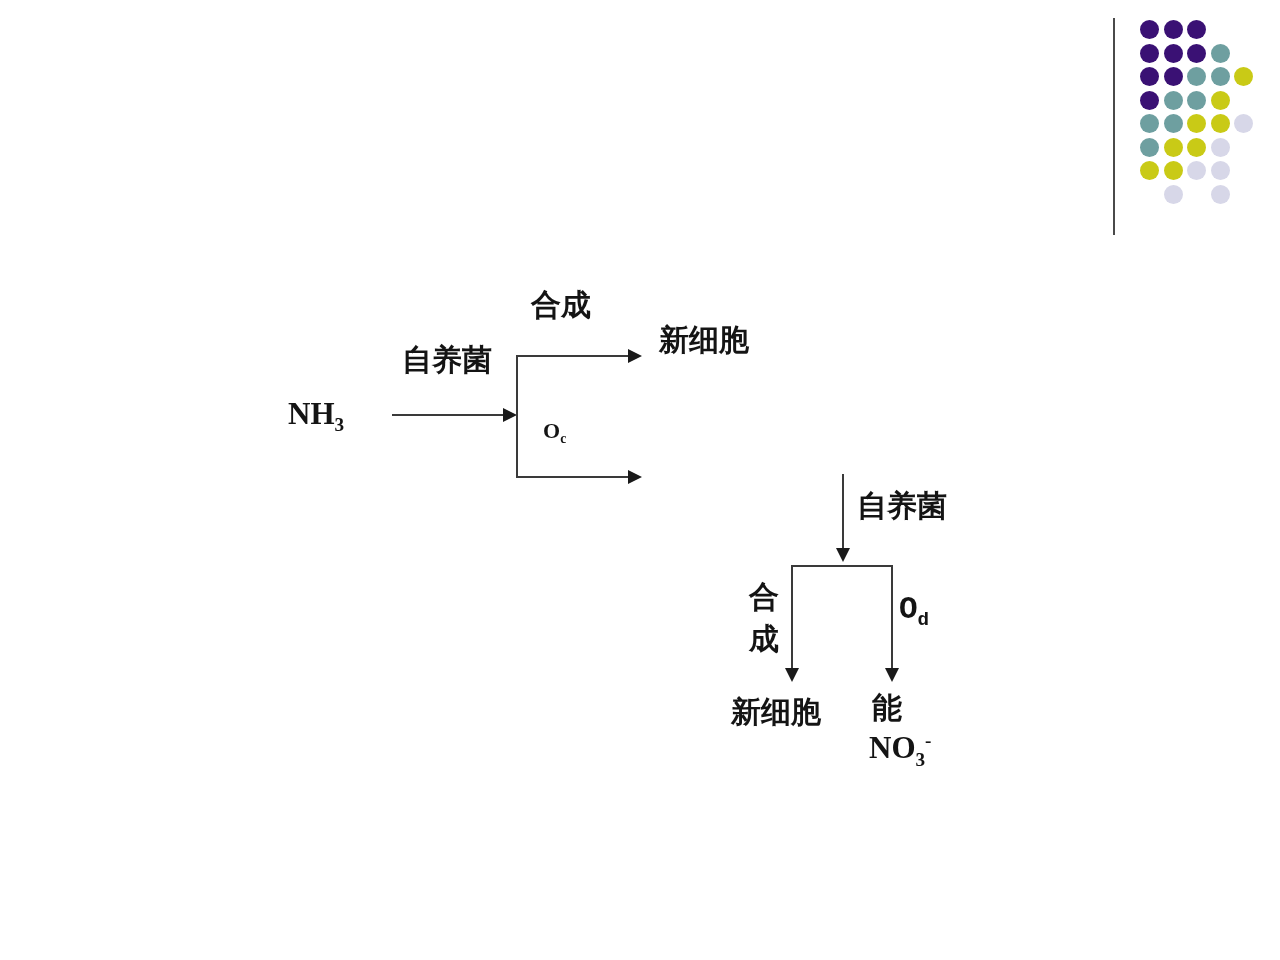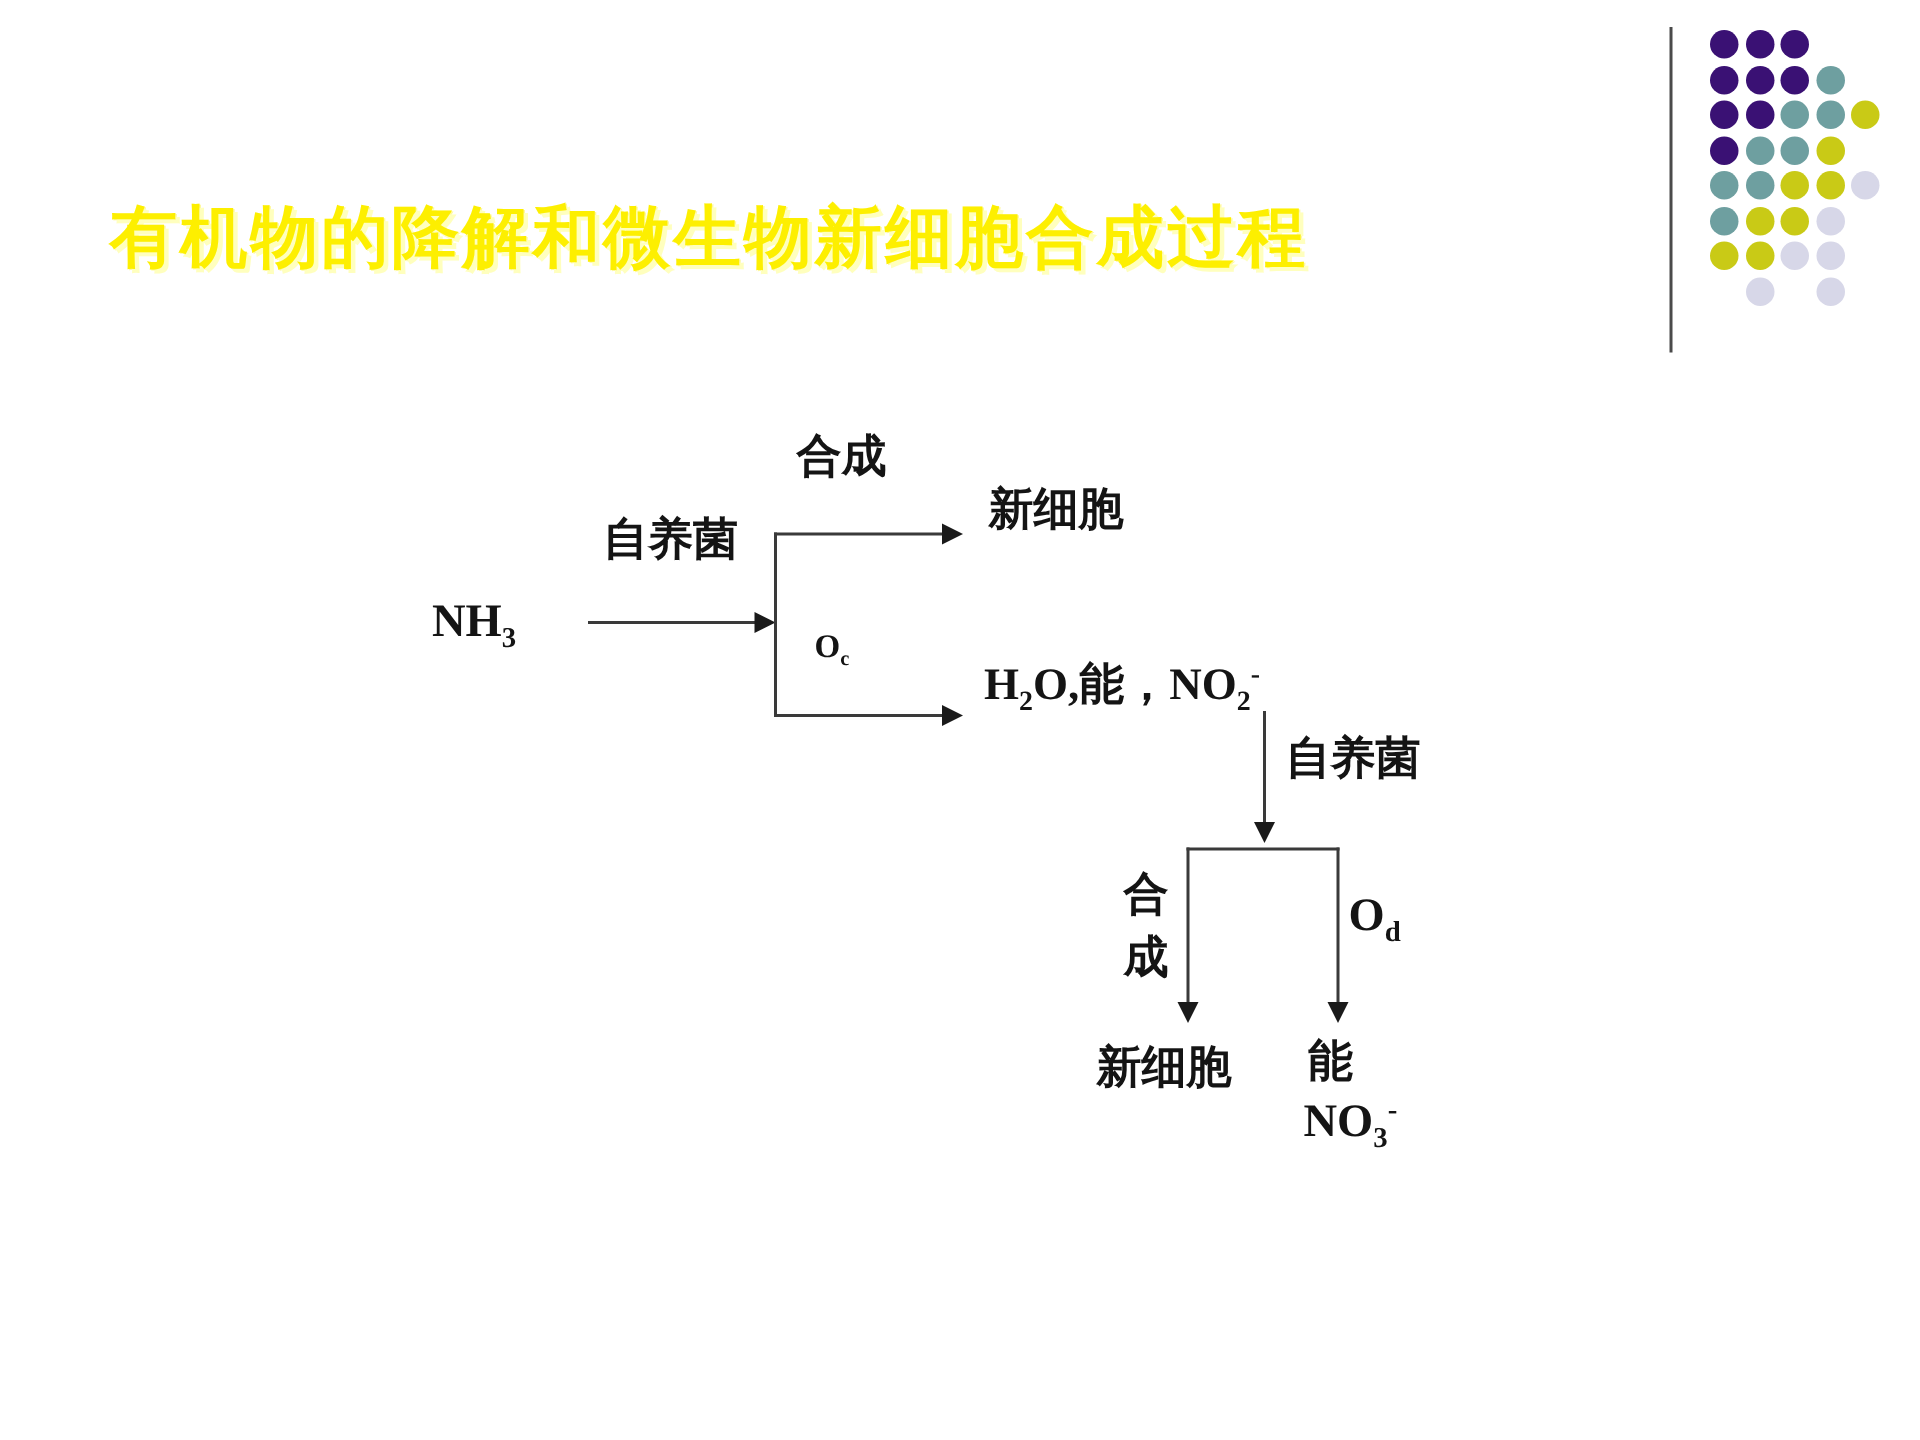--- a/index.html
+++ b/index.html
@@ -76,21 +76,20 @@
     border-top: 14px solid #1a1a1a;
     border-left: 7px solid transparent;
     border-right: 7px solid transparent;
   }
 </style>
 </head>
 <body>
 
 <div class="slide">
 
-  <h1 class="title">有机物的降解和微生物新细胞合成过程</h1>
 
   <div class="vline-deco"></div>
   <div class="dot-grid">
       <div class="dot" style="left: 0px; top: 0px; background: rgb(58, 17, 116);"></div>
       <div class="dot" style="left: 23.5px; top: 0px; background: rgb(58, 17, 116);"></div>
       <div class="dot" style="left: 47px; top: 0px; background: rgb(58, 17, 116);"></div>
       <div class="dot" style="left: 0px; top: 23.5px; background: rgb(58, 17, 116);"></div>
       <div class="dot" style="left: 23.5px; top: 23.5px; background: rgb(58, 17, 116);"></div>
       <div class="dot" style="left: 47px; top: 23.5px; background: rgb(58, 17, 116);"></div>
       <div class="dot" style="left: 70.5px; top: 23.5px; background: rgb(110, 159, 160);"></div>
@@ -131,35 +130,34 @@
 
   <div class="hline" style="left:516px; top:355px; width:114px;"></div>
   <div class="ah-right" style="left:628px; top:349px;"></div>
   <div class="dtext" style="left:531px; top:288px;">合成</div>
   <div class="dtext" style="left:659px; top:323px;">新细胞</div>
 
   <div class="dtext" style="left:543px; top:419px; font-size:22px;"><span>O</span><sub>c</sub></div>
   <div class="hline" style="left:516px; top:476px; width:114px;"></div>
   <div class="ah-right" style="left:628px; top:470px;"></div>
 
-  <div class="dtext" style="left:656px; top:440px;"><span>H</span><sub>2</sub><span>O,能，</span><span>NO</span><sub>2</sub><sup>-</sup></div>
 
   <div class="vline" style="left:842px; top:474px; height:76px;"></div>
   <div class="ah-down" style="left:836px; top:548px;"></div>
   <div class="dtext" style="left:857px; top:489px;">自养菌</div>
 
   <div class="hline" style="left:791px; top:565px; width:102px;"></div>
   <div class="vline" style="left:791px; top:565px; height:105px;"></div>
   <div class="ah-down" style="left:785px; top:668px;"></div>
   <div class="vline" style="left:891px; top:565px; height:105px;"></div>
   <div class="ah-down" style="left:885px; top:668px;"></div>
 
   <div class="dtext stacked" style="left:749px; top:576px;">
     <div>合</div>
     <div>成</div>
   </div>
-  <div class="dtext" style="left:899px; top:593px; font-size:31px;"><span>O</span><sub>d</sub></div>
+  <div class="dtext" style="left:899px; top:593px; font-size:31px;font-family:Liberation Mono, monospace;"><span>O</span><sub>d</sub></div>
 
   <div class="dtext" style="left:731px; top:695px;">新细胞</div>
   <div class="dtext" style="left:872px; top:691px;">能</div>
   <div class="dtext" style="left:869px; top:730px; font-size:31px;text-align:center;"><span>NO</span><sub>3</sub><sup>-</sup></div>
 
 </div>
 
 </body></html>

